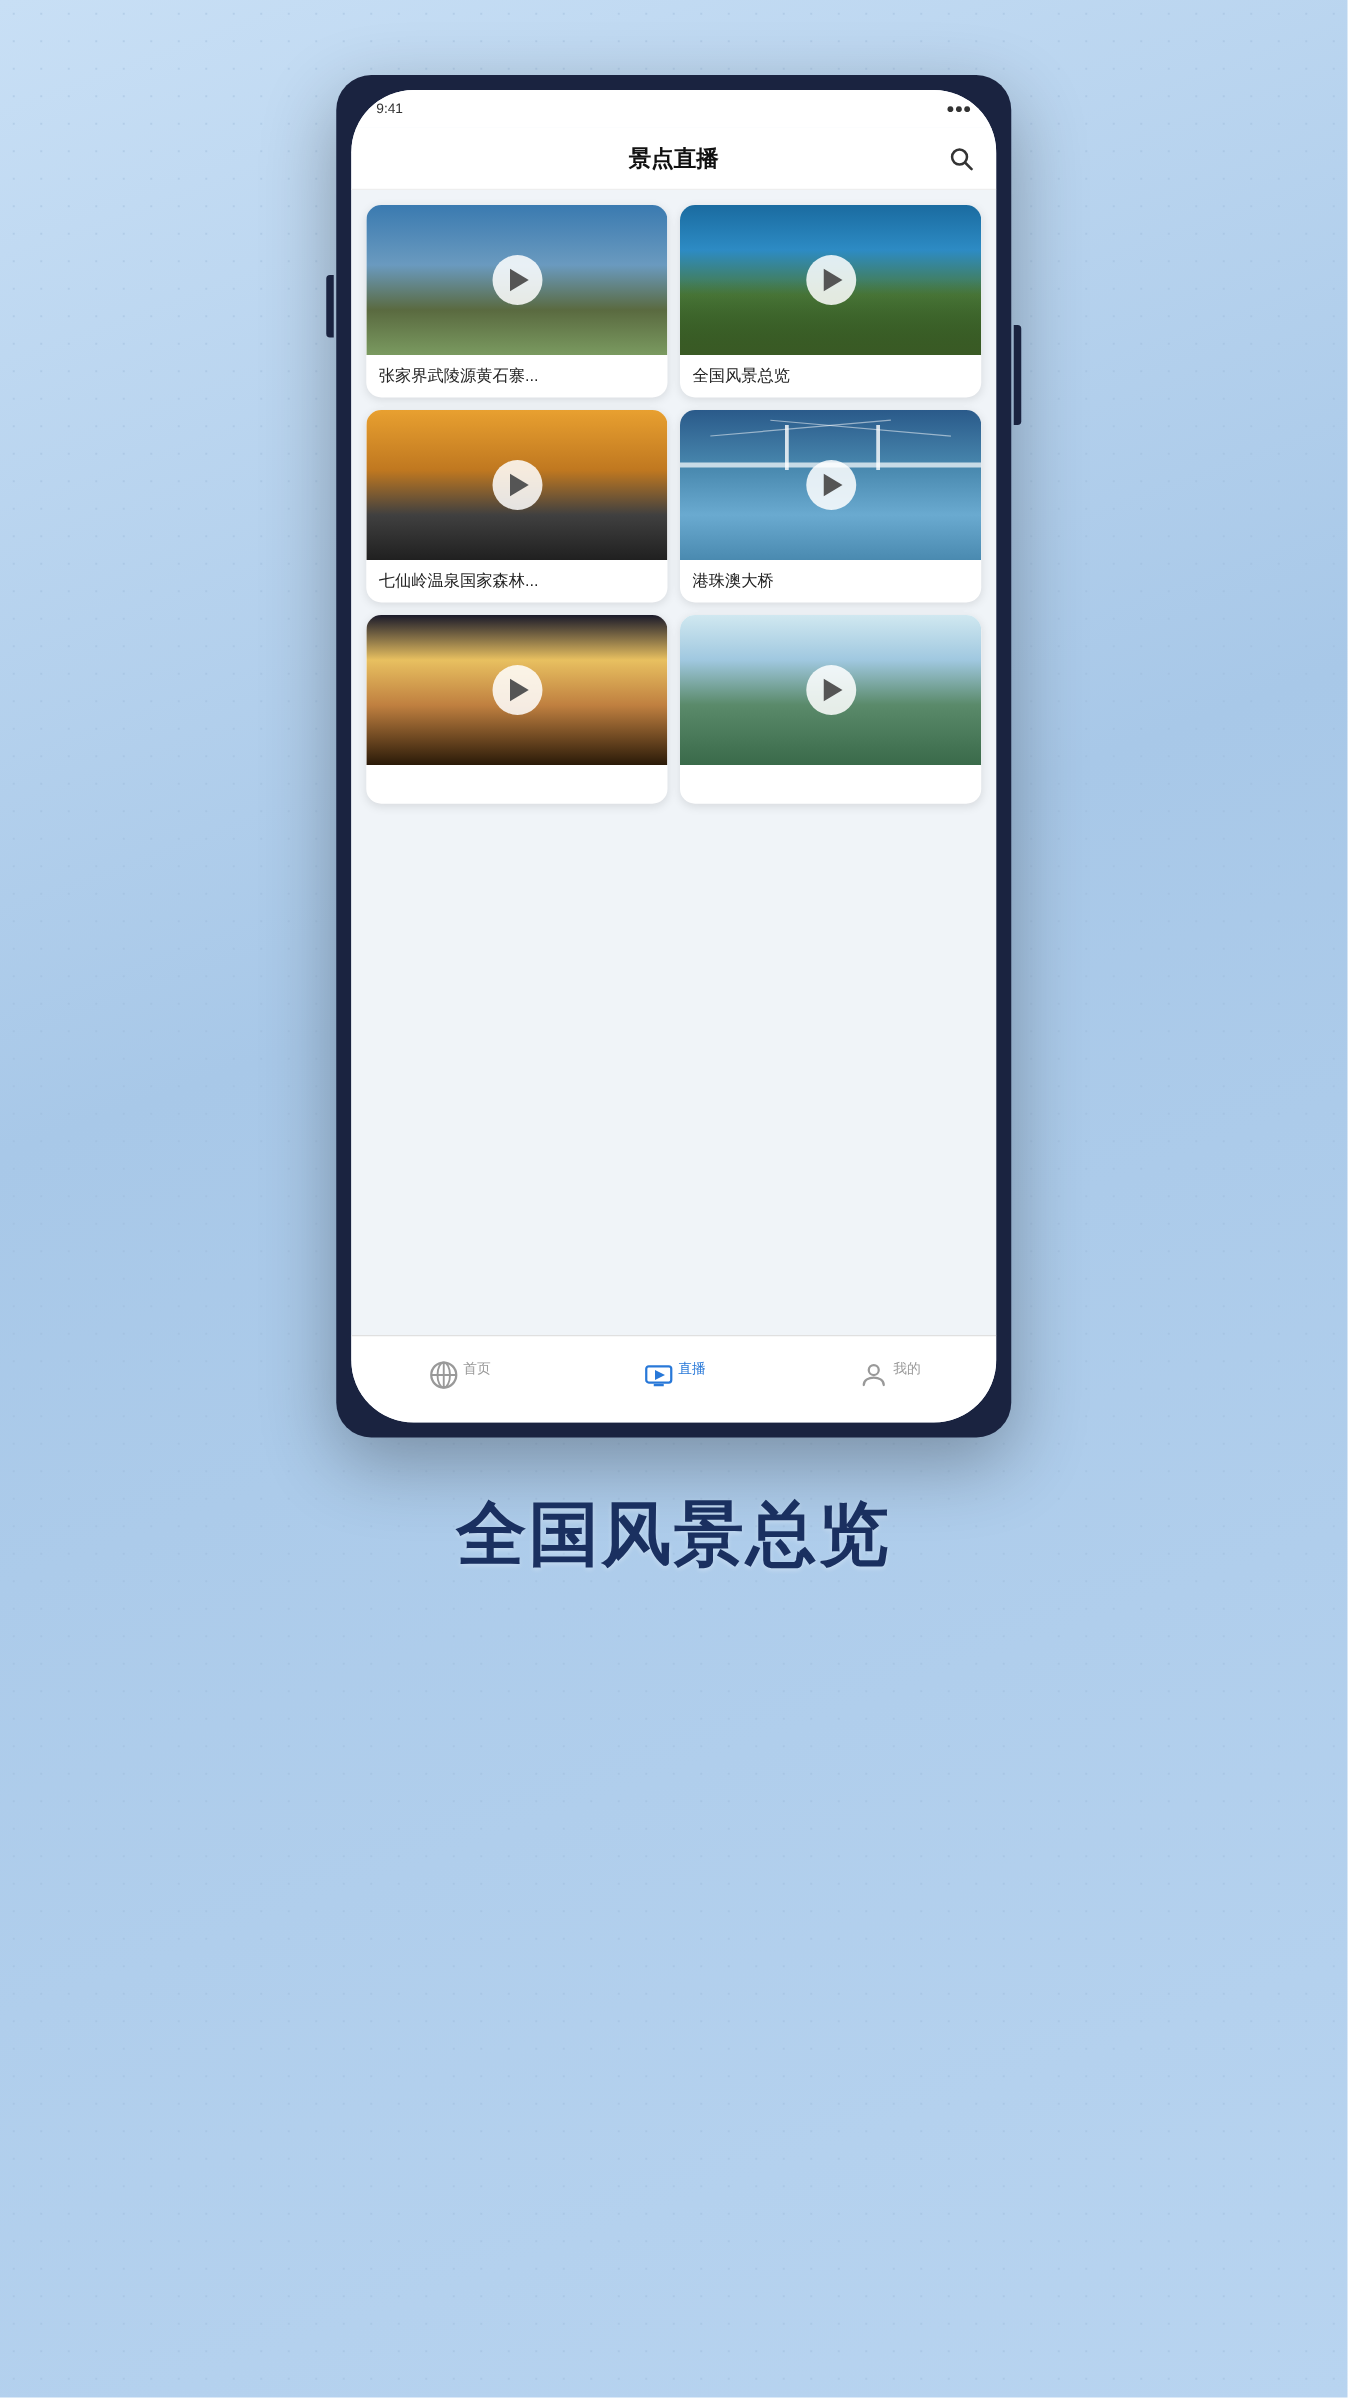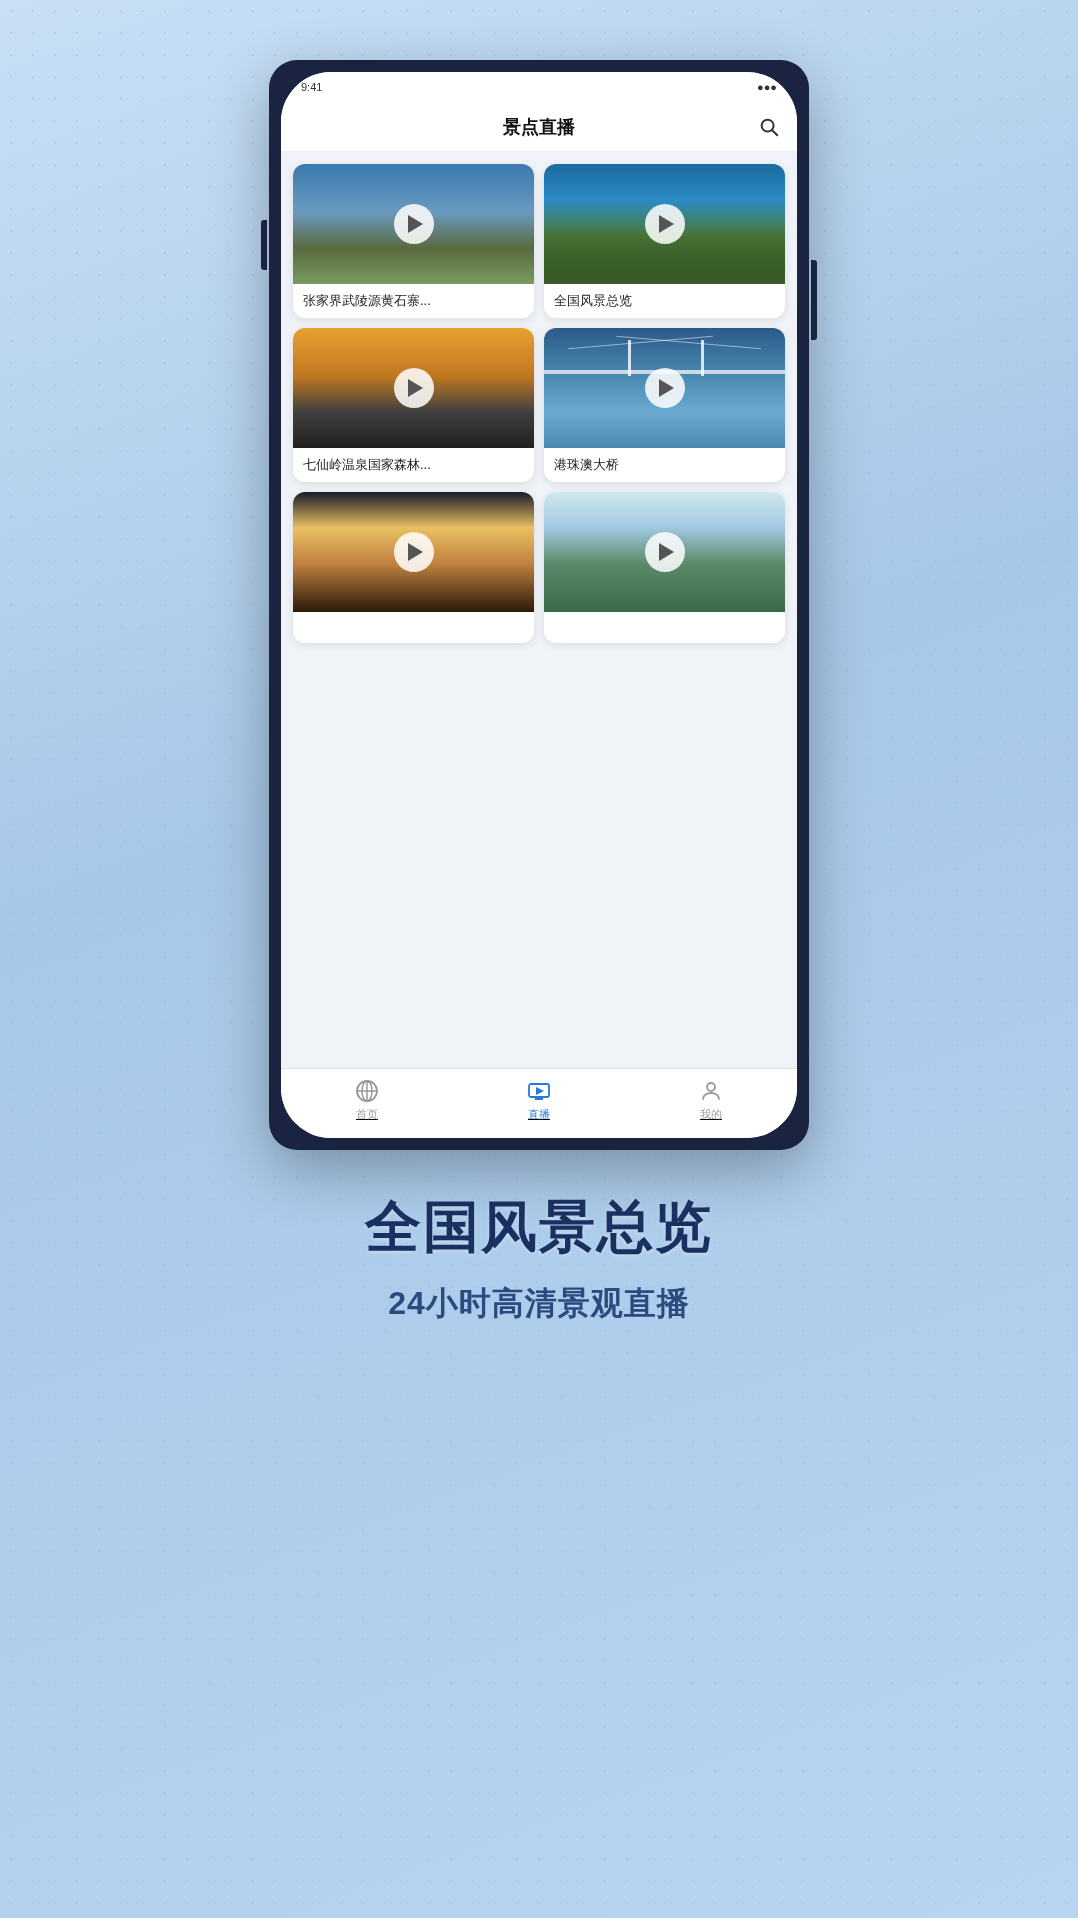--- a/index.html
+++ b/index.html
@@ -219,25 +219,23 @@
       background: white;
       border-top: 1px solid #e0e0e0;
       display: flex;
       align-items: center;
       justify-content: space-around;
       padding-bottom: 8px;
     }
 
     .tab-item {
       display: flex;
-      flex-direction: column;
-      align-items: center;
+      flex-direction: row;
       gap: 3px;
       cursor: pointer;
-      text-decoration: underline;
     }
 
     .tab-icon {
       width: 26px;
       height: 26px;
       display: flex;
       align-items: center;
       justify-content: center;
     }
 
@@ -407,14 +405,13 @@
         </div>
         <span class="tab-label">我的</span>
       </div>
 
     </div>
   </div>
 </div>
 
 <div class="bottom-text">
   <div class="main-slogan">全国风景总览</div>
-  <div class="sub-slogan">24小时高清景观直播</div>
 </div>
 
 </body></html>

